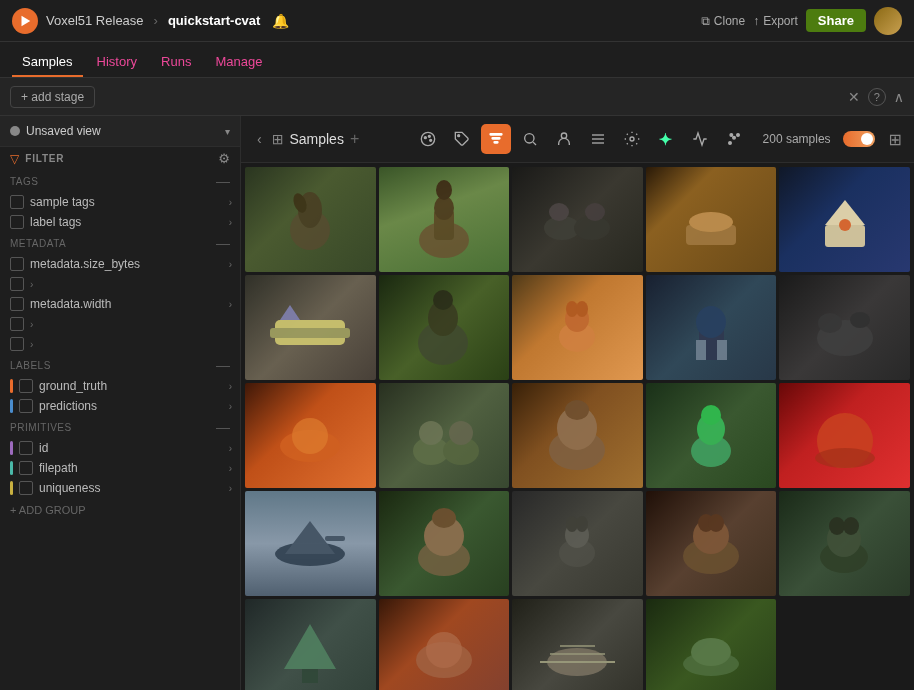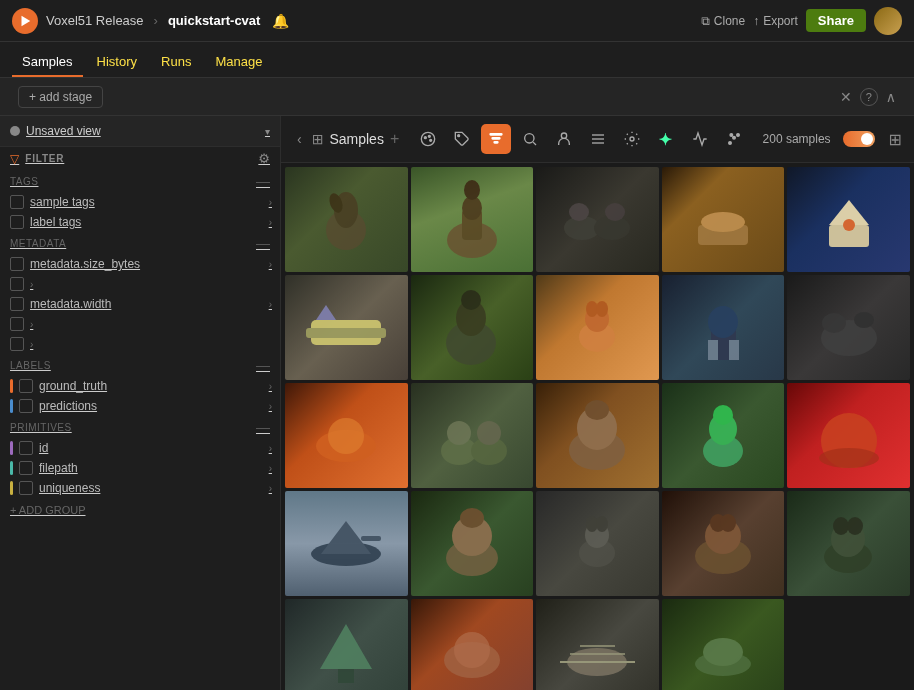--- a/index.html
+++ b/index.html
@@ -66,21 +66,21 @@
       background: #1e1e1e;
       height: 36px;
       display: flex;
       align-items: flex-end;
       padding: 0 12px;
       border-bottom: 1px solid #333;
       gap: 4px;
     }
     .tab-item {
       padding: 6px 10px;
-      color: #fde047;
+      color: #ec4899;
       font-size: 13px;
       cursor: pointer;
       border-bottom: 2px solid transparent;
     }
     .tab-item.active {
       color: #fff;
       border-bottom: 2px solid #e86c2c;
     }
     .share-btn {
       background: #4d7c0f;
@@ -92,21 +92,21 @@
       font-weight: 600;
       cursor: pointer;
     }
 
     
     .stage-bar {
       background: #252525;
       height: 38px;
       display: flex;
       align-items: center;
-      padding: 0 18px;
+      padding: 0 10px;
       gap: 8px;
       border-bottom: 1px solid #333;
     }
     .add-stage-btn {
       background: none;
       border: 1px solid #444;
       color: #aaa;
       border-radius: 4px;
       padding: 3px 10px;
       font-size: 12px;
@@ -118,26 +118,25 @@
     .stage-collapse { color: #888; cursor: pointer; font-size: 14px; }
 
     
     .main-layout {
       display: flex;
       height: calc(690px - 42px - 36px - 38px);
     }
 
     
     .sidebar {
-      width: 281px;
+      width: 241px;
       background: #1e1e1e;
       border-right: 1px solid #2d2d2d;
       overflow-y: auto;
       flex-shrink: 0;
-      text-decoration: underline;
     }
     .sidebar::-webkit-scrollbar { width: 4px; }
     .sidebar::-webkit-scrollbar-track { background: #1e1e1e; }
     .sidebar::-webkit-scrollbar-thumb { background: #444; border-radius: 2px; }
 
     .sidebar-view-selector {
       display: flex;
       align-items: center;
       padding: 8px 10px;
       background: #252525;

